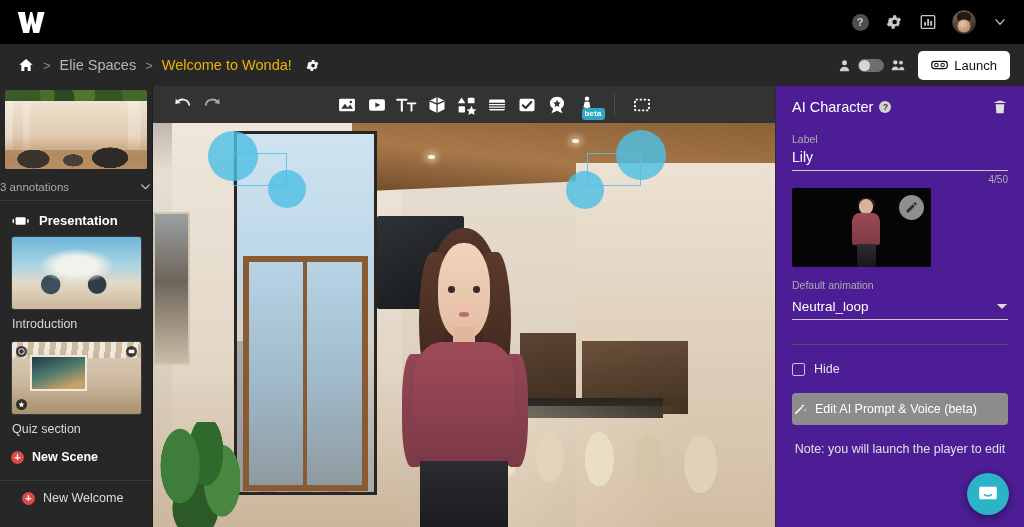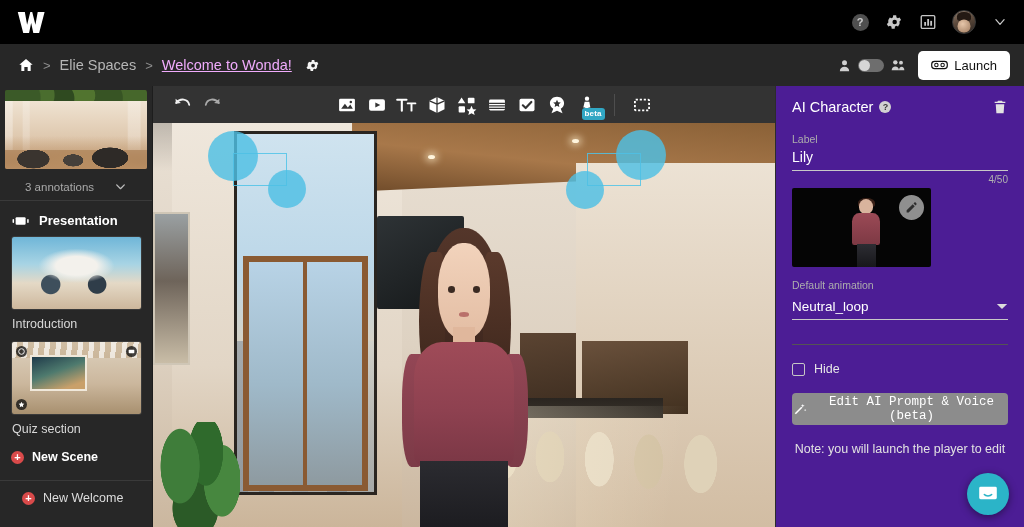--- a/index.html
+++ b/index.html
@@ -44,21 +44,21 @@
 
   
   .crumbbar {
     height: 42px; flex: 0 0 42px; background: #272727;
     display: flex; align-items: center; justify-content: space-between;
     padding: 0 14px 0 18px;
   }
   .crumbs { display: flex; align-items: center; gap: 9px; font-size: 14.5px; }
   .crumb-sep { color: #8e8e8e; font-size: 13px; }
   .crumb-muted { color: #b6b6b6; }
-  .crumb-active { color: #f0abfc; text-decoration: underline; }
+  .crumb-active { color: #eab308; }
   .crumb-gear { margin-left: 4px; opacity: .95; display:flex; }
   .crumbbar-right { display: flex; align-items: center; gap: 12px; }
   .people-toggle { display: flex; align-items: center; gap: 6px; }
   .toggle-pill {
     width: 26px; height: 13px; border-radius: 7px; background: #6e6e6e;
     position: relative;
   }
   .toggle-pill::after {
     content:""; position: absolute; left: 1px; top: 1px;
     width: 11px; height: 11px; border-radius: 50%; background: #d6d6d6;
@@ -107,21 +107,21 @@
   .pano-thumb .furn {
     position:absolute; left:0; bottom:0; width:100%; height:42%;
     background:
       radial-gradient(ellipse 16% 40% at 20% 70%, #3a342f 0 70%, transparent 72%),
       radial-gradient(ellipse 18% 44% at 74% 66%, #2e2a27 0 70%, transparent 72%),
       radial-gradient(ellipse 10% 26% at 48% 74%, #46403a 0 70%, transparent 72%),
       linear-gradient(180deg, rgba(206,167,123,0), #b98e63);
   }
   .annot-row {
     height: 28px; display: flex; align-items: center; justify-content: space-between;
-    padding: 0 25px; font-size: 11.5px; color: #a9a9a9;
+    padding: 0 0; font-size: 11.5px; color: #a9a9a9;
     border-bottom: 1px solid #3a3a3a; margin-top: 4px;
   }
   .section-head {
     display: flex; align-items: center; gap: 8px; padding: 12px 11px 8px 11px;
     font-size: 13px; font-weight: bold; color: #fff;
   }
   .scene-card { padding: 0 11px 4px 11px; }
   .scene-thumb {
     width: 131px; height: 74px; border-radius: 3px; overflow: hidden;
     position: relative; border: 1px solid #3a3a3a;
@@ -339,22 +339,22 @@
   .select-row {
     display: flex; align-items: center; justify-content: space-between;
     border-bottom: 1px solid #c8c8c8; padding: 4px 0 5px 0; font-size: 13.5px; color: #fff;
   }
   .divider { height: 1px; background: #545454; margin: 24px 0 0 0; }
   .check-row { display: flex; align-items: center; gap: 9px; margin-top: 17px; }
   .checkbox { width: 13px; height: 13px; border: 1.5px solid #c6c6c6; border-radius: 2px; }
   .check-label { font-size: 12.5px; color: #e6e6e6; }
   .prompt-btn {
     margin-top: 17px; height: 32px; border-radius: 4px; background: #8c8c8c;
-    display: flex; align-items: center; justify-content: space-between; gap: 8px;
-    font-size: 12.5px; color: #fff; cursor: pointer; border: none; font-family: Liberation Mono, monospace; width: 100%;
+    display: flex; align-items: center; justify-content: flex-start; gap: 8px;
+    font-size: 12.5px; color: #fff; cursor: pointer; border: none; font-family: Liberation Sans, sans-serif; width: 100%;
   }
   .note { font-size: 12.5px; color: #e2e2e2; text-align: center; margin-top: 17px; }
 
   .chat-fab {
     position: absolute; right: 15px; bottom: 12px; width: 42px; height: 42px;
     border-radius: 50%; background: #2bb4c8; display: flex;
     align-items: center; justify-content: center; cursor: pointer;
     box-shadow: 0 2px 8px rgba(0,0,0,.45);
   }
 </style>

